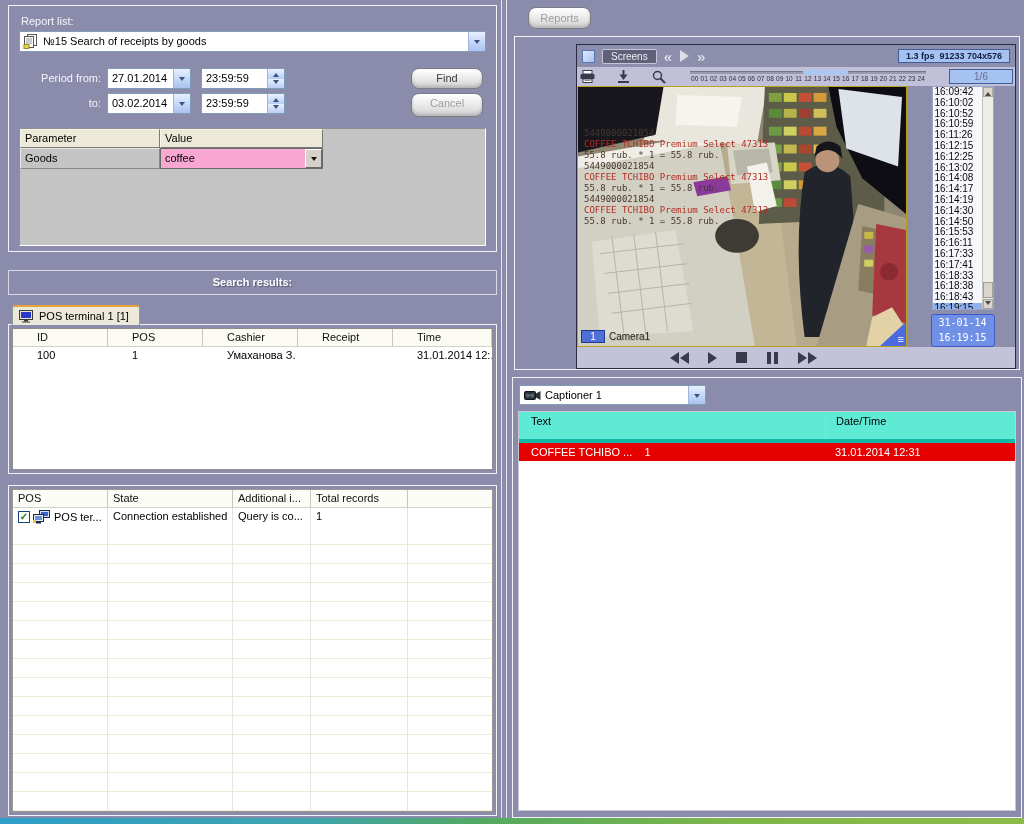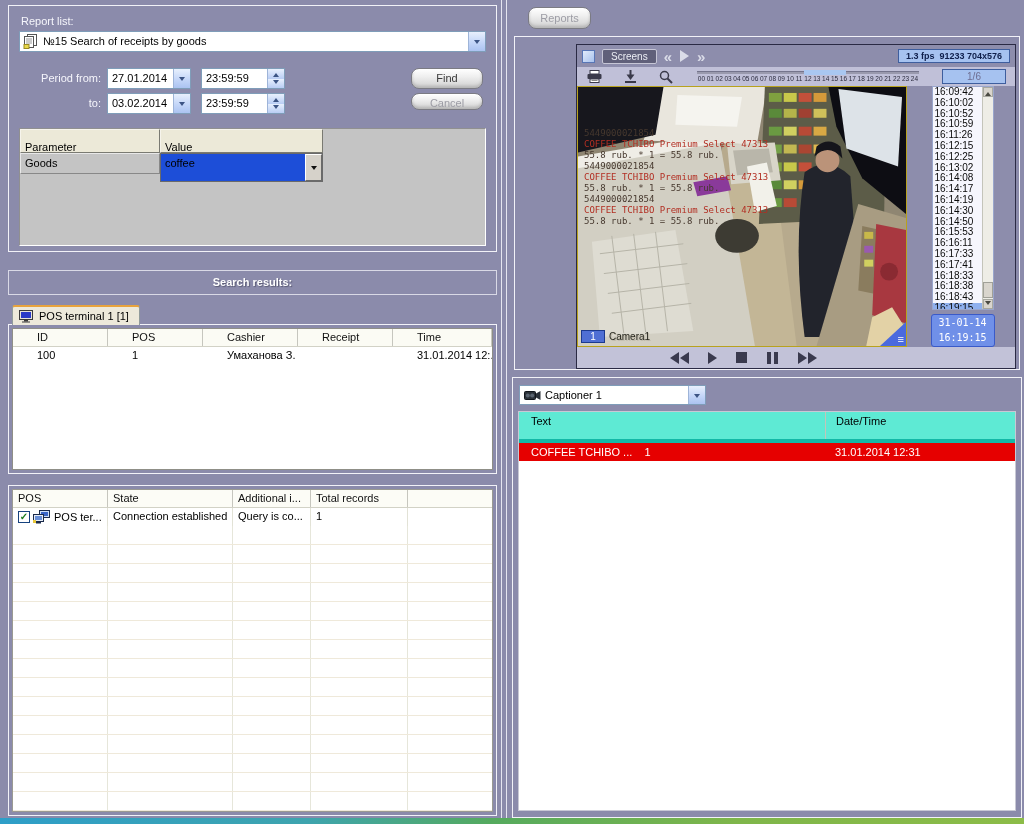--- a/index.html
+++ b/index.html
@@ -18,24 +18,24 @@
 .s-up::after{content:"";border:3px solid transparent;border-bottom:4px solid #3c5484;margin-bottom:1px}
 .s-dn::after{content:"";border:3px solid transparent;border-top:4px solid #3c5484;margin-top:1px}
 .g-btn{width:17px;background:#d6d2ca;border:1px solid;border-color:#fff #6a6a6a #6a6a6a #fff;display:flex;align-items:center;justify-content:center;cursor:pointer}
 .g-btn::after{content:"";border:3.5px solid transparent;border-top:4px solid #111;margin-top:4px}
 
 .xp-btn{position:absolute;border:1px solid #7b7b83;border-radius:8px;background:linear-gradient(180deg,#ffffff,#efefef 40%,#dadada 80%,#cbcbcb);box-shadow:inset 0 1px 0 #fff,inset 0 -2px 3px #b6b6b6;font-size:11px;color:#3a3a3a;text-align:center;line-height:19px;cursor:pointer}
 .xp-btn.disabled{color:#9d9da5}
 
 .param-area{position:absolute;left:10px;top:122px;width:467px;height:118px;background:#c4c4c4;border:1px solid;border-color:#909090 #fff #fff #909090}
 .p-row{display:flex}
-.p-h{height:19px;background:#ece9d8;border:1px solid;border-color:#f6f4ec #7a7a72 #7a7a72 #f6f4ec;padding:11px 4px;color:#000}
+.p-h{height:19px;background:#ece9d8;border:1px solid;border-color:#f6f4ec #7a7a72 #7a7a72 #f6f4ec;padding:2px 4px;color:#000}
 .p-c0{width:140px}.p-c1{width:163px}
 .p-goods{height:21px;background:#c4c4c4;border:1px solid;border-color:#e8e8e8 #888 #888 #e8e8e8;padding:3px 4px}
-.p-val{height:29px;background:#1d4ed8;border:1px solid #6a6a6a;display:flex}
+.p-val{height:21px;background:#f9a8d4;border:1px solid #6a6a6a;display:flex}
 .p-val .v-txt{flex:1;padding:3px 4px;white-space:nowrap;overflow:hidden}
 
 .sr-bar{position:absolute;left:8px;top:270px;width:489px;height:25px;border:1px solid #d9d9e6;text-align:center;line-height:22px;font-weight:bold;color:#fff;text-shadow:1px 1px 1px #5a5a74}
 
 .tab{position:absolute;left:12px;top:305px;height:20px;background:#ede9da;border:1px solid #919b9c;border-top:2px solid #e8a33d;border-bottom:none;border-radius:3px 3px 0 0;display:flex;align-items:center;gap:5px;padding:0 10px 0 6px;z-index:2;cursor:pointer}
 .res-box{position:absolute;left:8px;top:324px;width:489px;height:150px;border:1px solid #f2f2f8;padding:3px}
 .r-table{width:100%;height:100%;background:#fff;border:1px solid #8f8f87;display:flex;flex-direction:column;overflow:hidden}
 .r-head{display:flex;height:18px;background:#fbfbf4;border-bottom:1px solid #d2d2c6}
 .r-cell{padding:2px 24px;white-space:nowrap;overflow:hidden}
 .r-head .r-cell{border-right:1px solid #c6c6be;color:#111}
@@ -59,21 +59,21 @@
 
 .video-panel{position:absolute;left:514px;top:36px;width:506px;height:334px;border:1px solid #f2f2f8}
 .player{position:absolute;left:61px;top:7px;width:440px;height:325px;border:1px solid #2a2a44;background:#8d8dac;display:flex;flex-direction:column}
 .p-header{height:22px;display:flex;align-items:center;gap:7px;padding:0 5px}
 .sq-btn{width:13px;height:13px;border:1px solid #5876b6;background:linear-gradient(135deg,#e2ecfb,#a8c2ee);cursor:pointer}
 .screens-btn{height:15px;padding:0 8px;background:#60607a;border:1px solid #c6c6d6;border-radius:2px;color:#eceef4;font-size:10px;line-height:13px;cursor:pointer}
 .nav{display:flex;align-items:center;gap:8px;color:#dadce8;font-size:15px;font-weight:bold}
 .play-tri{width:0;height:0;border-left:9px solid #dadce8;border-top:6px solid transparent;border-bottom:6px solid transparent;cursor:pointer}
 .navg{cursor:pointer}
 .fps-badge{margin-left:auto;width:112px;height:14px;background:#a6c2f0;border:1px solid #3e5e9e;color:#0e1e4a;font-size:9px;font-weight:bold;text-align:center;line-height:12px;white-space:pre}
-.p-toolbar{height:19px;background:#c0c0d8;display:flex;align-items:center;padding:0 9px;gap:20px}
+.p-toolbar{height:19px;background:#c0c0d8;display:flex;align-items:center;padding:0 2px;gap:20px}
 .tb-ic{width:16px;height:14px;display:flex;align-items:center;justify-content:center;cursor:pointer}
 .timeline{flex:1;position:relative;height:100%;margin:0 3px;cursor:pointer}
 .tl-line{position:absolute;top:4px;left:0;right:0;height:3px;background:#9a9aae;border-top:1px solid #74748c}
 .tl-seg{position:absolute;top:3px;left:48%;width:19%;height:5px;background:#a9c7f1}
 .tl-ticks{position:absolute;top:8px;left:0;right:0;display:flex}
 .tl-ticks span{flex:1;text-align:center;font-size:6.5px;color:#2c2c3e}
 .page-badge{width:64px;height:15px;background:#a6c2f0;border:1px solid #3e5e9e;color:#6e6e92;font-size:10px;text-align:center;line-height:13px}
 .p-content{flex:1;display:flex;min-height:0}
 .video{width:330px;position:relative;border:1px solid #b8a21e;background:#8f8672;overflow:hidden}
 .ov-lines{position:absolute;left:6px;top:8px;font-family:"DejaVu Sans Mono",monospace;font-size:9px;line-height:11px;white-space:pre}
@@ -156,21 +156,21 @@
   </div>
   <div class="combo" style="left:192px;top:87px;width:84px;height:21px">
     <span class="c-txt">23:59:59</span>
     <span class="s-btns">
         <span class="s-up"></span>
         <span class="s-dn"></span>
       </span>
   </div>
 
   <div class="xp-btn" style="left:402px;top:62px;width:72px;height:21px">Find</div>
-  <div class="xp-btn disabled" style="left:402px;top:87px;width:72px;height:17px">Cancel</div>
+  <div class="xp-btn disabled" style="left:402px;top:87px;width:72px;height:24px">Cancel</div>
 
   <div class="param-area">
     <div class="p-row">
       <div class="p-h p-c0">Parameter</div>
       <div class="p-h p-c1">Value</div>
     </div>
     <div class="p-row">
       <div class="p-goods p-c0">Goods</div>
       <div class="p-val p-c1">
         <span class="v-txt">coffee</span>

